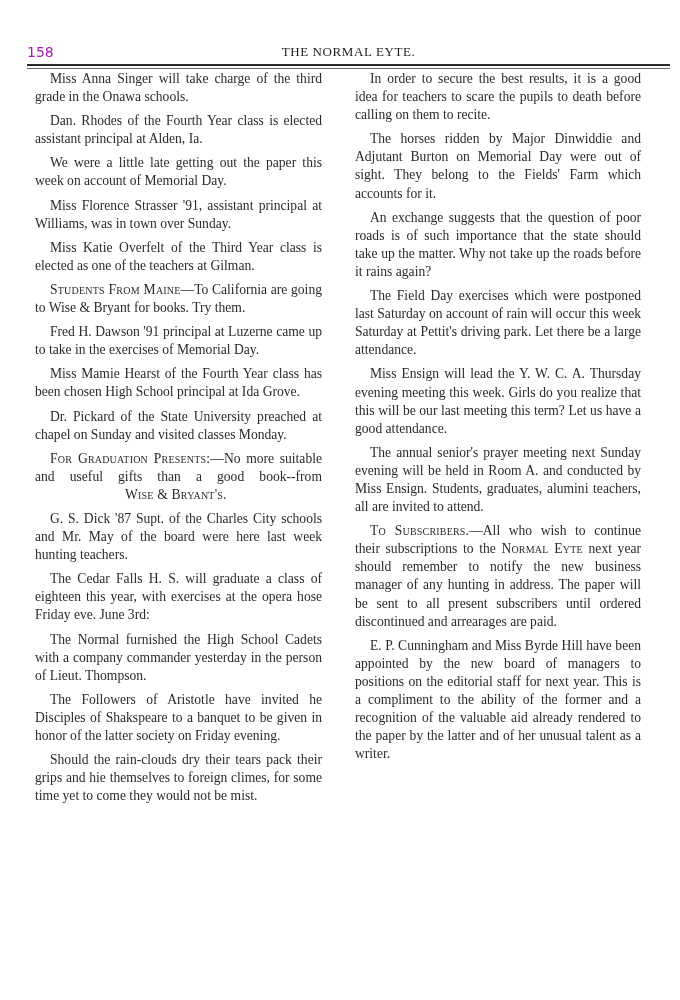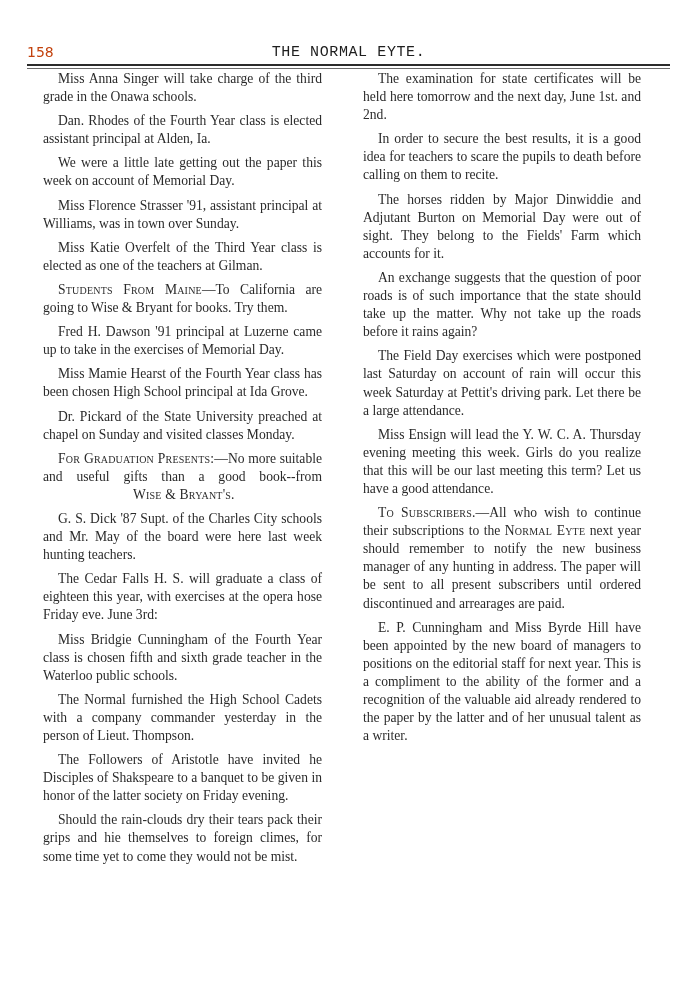--- a/index.html
+++ b/index.html
@@ -2,36 +2,36 @@
 <html><head>
   <meta charset="utf-8">
   <style>
     html, body { margin: 0; padding: 0; background: #ffffff; }
     body { width: 680px; height: 1000px; position: relative; overflow: hidden; color: #2a2a2a; }
     .page-header {
       position: absolute; left: 27px; top: 44px; width: 643px; height: 20px;
     }
     .page-number {
       position: absolute; left: 0; top: 0;
-      font-family: "DejaVu Sans", sans-serif; font-size: 14px; color: #c2410c;
+      font-family: "DejaVu Sans", sans-serif; font-size: 14px; color: #a21caf;
     }
     .page-title {
       position: absolute; left: 0; right: 0; top: 0; text-align: center;
-      font-family: Liberation Mono, monospace; font-size: 15px; letter-spacing: 0.6px; color: #1e1e1e;
+      font-family: Liberation Serif, serif; font-size: 13px; letter-spacing: 0.6px; color: #1e1e1e;
     }
     .rule-thick { position: absolute; left: 27px; top: 64px; width: 643px; height: 2px; background: #2b2b2b; }
     .rule-thin { position: absolute; left: 27px; top: 68px; width: 643px; height: 1px; background: #6a6a6a; }
     .column {
       position: absolute; top: 70px;
       font-family: "Liberation Serif", serif; font-size: 13.6px; line-height: 18.1px;
       text-align: justify; color: #2a2a2a;
     }
     .col-left { left: 35px; width: 287px; }
     .col-right { left: 355px; width: 286px; }
-    .para { margin: 0 0 6px 8px; text-indent: 15px; }
+    .para { margin: 0 0 6px 0; text-indent: 15px; }
     .sc { font-variant: small-caps; letter-spacing: 0.2px; }
     .right-gap { display: inline-block; width: 90px; }
   </style>
 </head>
 <body>
 
 <div class="page-header">
   <span class="page-number">158</span>
   <div class="page-title">THE NORMAL EYTE.</div>
 </div>
@@ -44,28 +44,27 @@
   <p class="para">We were a little late getting out the paper this week on account of Memorial Day.</p>
   <p class="para">Miss Florence Strasser '91, assistant principal at Williams, was in town over Sunday.</p>
   <p class="para">Miss Katie Overfelt of the Third Year class is elected as one of the teachers at Gilman.</p>
   <p class="para"><span class="sc">Students From Maine</span><span>—To California are going to Wise &amp; Bryant for books. Try them.</span></p>
   <p class="para">Fred H. Dawson '91 principal at Luzerne came up to take in the exercises of Memorial Day.</p>
   <p class="para">Miss Mamie Hearst of the Fourth Year class has been chosen High School principal at Ida Grove.</p>
   <p class="para">Dr. Pickard of the State University preached at chapel on Sunday and visited classes Monday.</p>
   <p class="para"><span class="sc">For Graduation Presents:</span><span>—No more suitable and useful gifts than a good book--from</span><span class="right-gap"></span><span class="sc">Wise &amp; Bryant's.</span></p>
   <p class="para">G. S. Dick '87 Supt. of the Charles City schools and Mr. May of the board were here last week hunting teachers.</p>
   <p class="para">The Cedar Falls H. S. will graduate a class of eighteen this year, with exercises at the opera hose Friday eve. June 3rd:</p>
-  <p class="para">Miss Bridgie Cunningham of the Fourth Year class is chosen fifth and sixth grade teacher in the Waterloo public schools.</p>
   <p class="para">The Normal furnished the High School Cadets with a company commander yesterday in the person of Lieut. Thompson.</p>
   <p class="para">The Followers of Aristotle have invited he Disciples of Shakspeare to a banquet to be given in honor of the latter society on Friday evening.</p>
   <p class="para">Should the rain-clouds dry their tears pack their grips and hie themselves to foreign climes, for some time yet to come they would not be mist.</p>
 </div>
 
 <div class="column col-right">
-  <p class="para">The examination for state certificates will be held here tomorrow and the next day, June 1st. and 2nd.</p>
   <p class="para">In order to secure the best results, it is a good idea for teachers to scare the pupils to death before calling on them to recite.</p>
   <p class="para">The horses ridden by Major Dinwiddie and Adjutant Burton on Memorial Day were out of sight. They belong to the Fields' Farm which accounts for it.</p>
   <p class="para">An exchange suggests that the question of poor roads is of such importance that the state should take up the matter. Why not take up the roads before it rains again?</p>
   <p class="para">The Field Day exercises which were postponed last Saturday on account of rain will occur this week Saturday at Pettit's driving park. Let there be a large attendance.</p>
   <p class="para">Miss Ensign will lead the Y. W. C. A. Thursday evening meeting this week. Girls do you realize that this will be our last meeting this term? Let us have a good attendance.</p>
+  <p class="para">The annual senior's prayer meeting next Sunday evening will be held in Room A. and conducted by Miss Ensign. Students, graduates, alumini teachers, all are invited to attend.</p>
   <p class="para"><span class="sc">To Subscribers.</span><span>—All who wish to continue their subscriptions to the</span> <span class="sc">Normal Eyte</span> <span>next year should remember to notify the new business manager of any hunting in address. The paper will be sent to all present subscribers until ordered discontinued and arrearages are paid.</span></p>
   <p class="para">E. P. Cunningham and Miss Byrde Hill have been appointed by the new board of managers to positions on the editorial staff for next year. This is a compliment to the ability of the former and a recognition of the valuable aid already rendered to the paper by the latter and of her unusual talent as a writer.</p>
 </div>
 
 </body></html>

